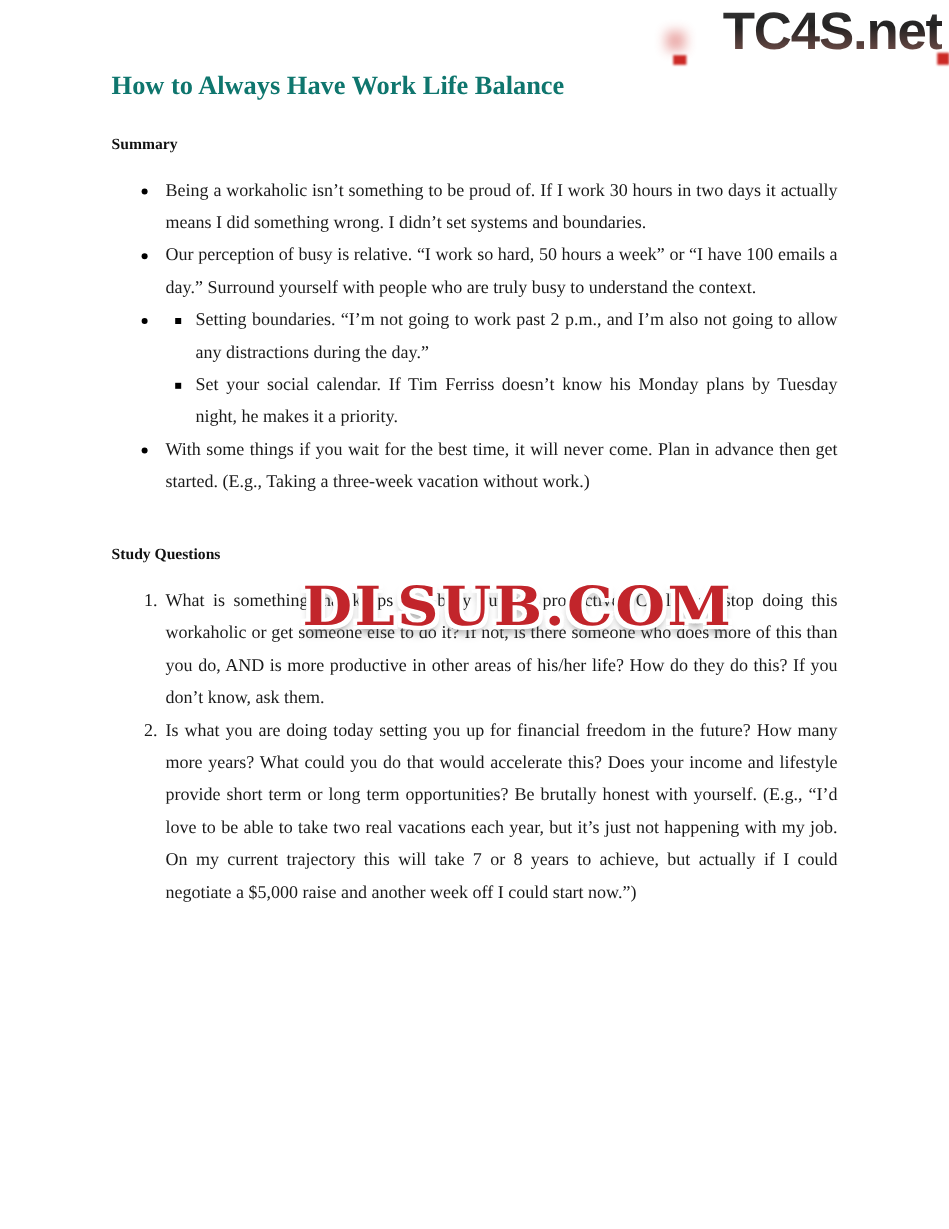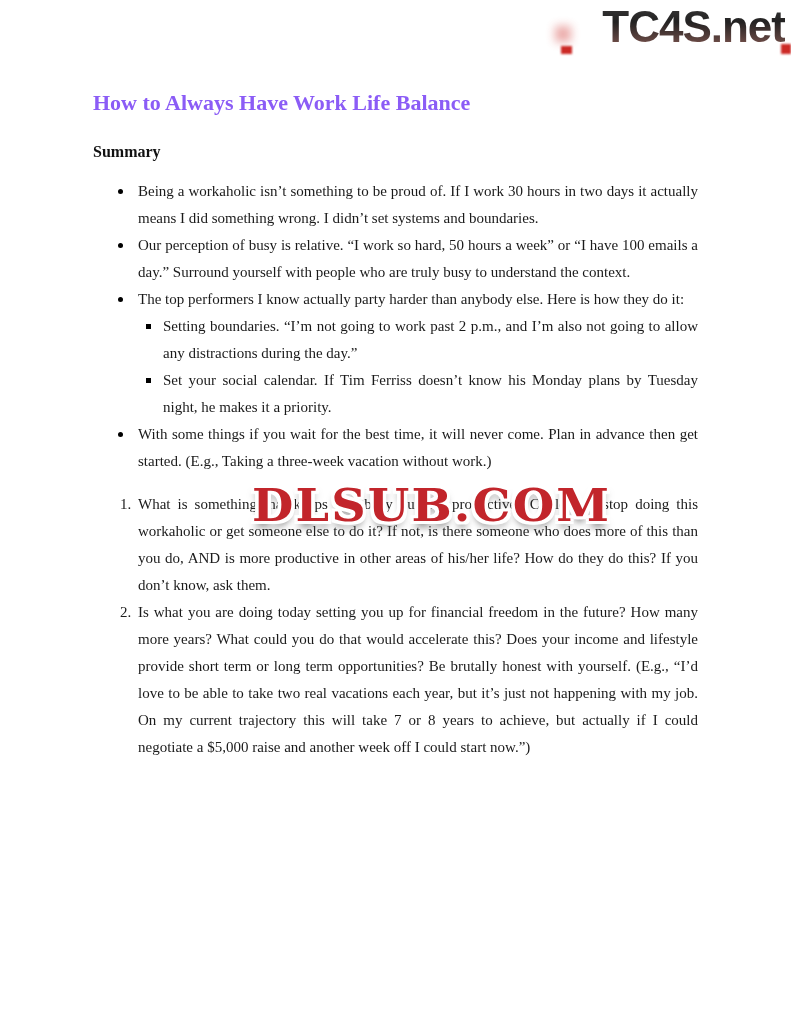--- a/index.html
+++ b/index.html
@@ -11,31 +11,31 @@
     font-family:"Liberation Serif", serif;
     color:#1a1a1a;
     text-decoration:underline;
   }
   .content{
     position:absolute;
     left:93px; top:0;
     width:605px;
   }
   .doc-title{
-    margin:88px 0 0 0;
+    margin:56px 0 0 0;
     font-weight:bold;
     font-size:22px;
     line-height:30px;
-    color:#8b5cf6;
+    color:#0f766e;
     font-family:"Liberation Serif", serif;
   }
   .section-heading{
     margin:24px 0 0 0;
     font-weight:bold;
-    font-size:16px;
+    font-size:13px;
     line-height:20px;
     color:#111;
   }
   .sq-heading{ margin-top:36px; }
   .bullets, .questions{ margin-top:16px; }
   .bullet, .question{
     position:relative;
     margin-top:0;
     text-align:justify;
     font-size:15px;
@@ -146,41 +146,41 @@
         <span>Being a workaholic isn’t something to be proud of. If I work 30 hours in two days it actually means I did something wrong. I didn’t set systems and boundaries.</span>
       </div>
 
       <div class="bullet l1">
         <span class="marker-dot"></span>
         <span>Our perception of busy is relative. “I work so hard, 50 hours a week” or “I have 100 emails a day.” Surround yourself with people who are truly busy to understand the context.</span>
       </div>
 
       <div class="bullet l1">
         <span class="marker-dot"></span>
-        <span>The top performers I know actually party harder than anybody else. Here is how they do it:</span>
       </div>
 
 
       <div class="bullet l2">
         <span class="marker-sq"></span>
         <span>Setting boundaries. “I’m not going to work past 2 p.m., and I’m also not going to allow any distractions during the day.”</span>
       </div>
 
       <div class="bullet l2">
         <span class="marker-sq"></span>
         <span>Set your social calendar. If Tim Ferriss doesn’t know his Monday plans by Tuesday night, he makes it a priority.</span>
       </div>
 
       <div class="bullet l1">
         <span class="marker-dot"></span>
         <span>With some things if you wait for the best time, it will never come. Plan in advance then get started. (E.g., Taking a three-week vacation without work.)</span>
       </div>
 
     </div>
 
+    <h2 class="section-heading sq-heading">Study Questions</h2>
 
     <div class="questions">
 
       <div class="question">
         <span class="q-num">1.</span>
         <span>What is something that keeps you busy but not productive? Could you stop doing this workaholic or get someone else to do it? If not, is there someone who does more of this than you do, AND is more productive in other areas of his/her life? How do they do this? If you don’t know, ask them.</span>
       </div>
 
       <div class="question">
         <span class="q-num">2.</span>

